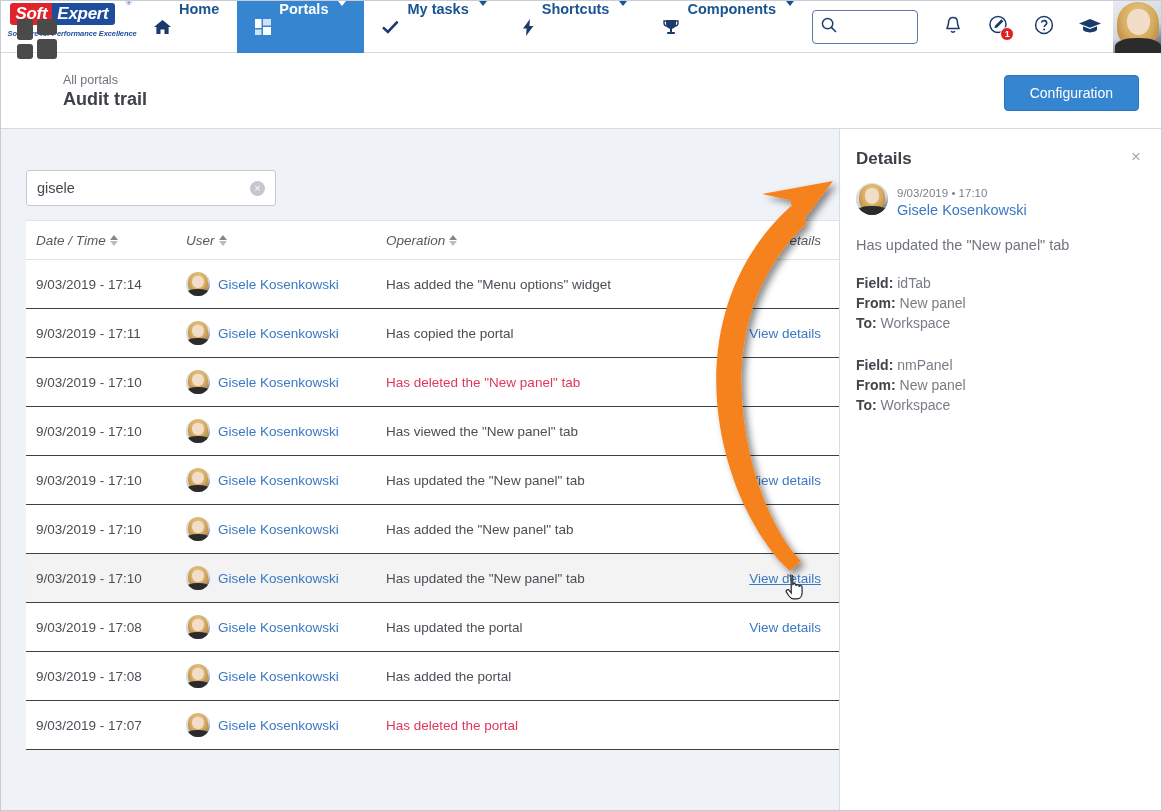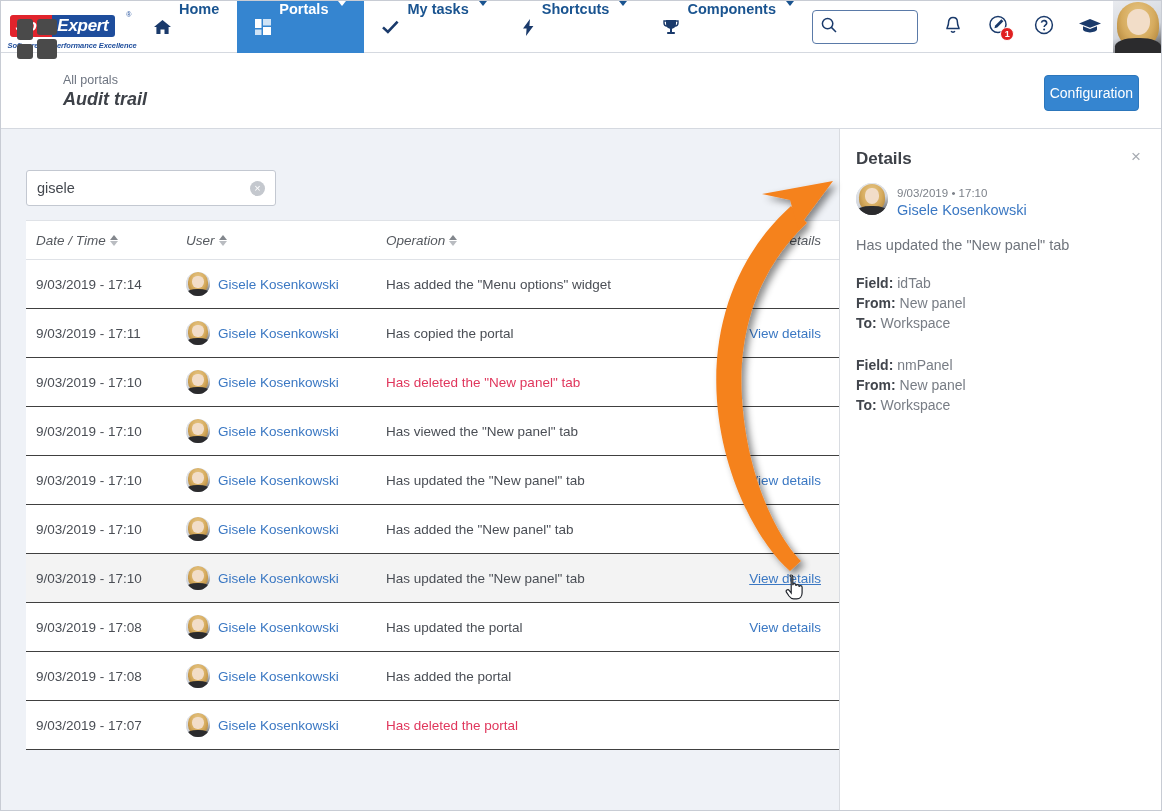--- a/index.html
+++ b/index.html
@@ -20,21 +20,21 @@
   
   .topnav {
     position: absolute; left: 0; top: 0;
     width: 1162px; height: 52px;
     background: #ffffff;
     border-bottom: 1px solid #d5d9e0;
     display: flex; align-items: stretch;
   }
   .logo {
     width: 135px; height: 52px;
-    display: flex; align-items: flex-end; justify-content: center;
+    display: flex; align-items: flex-start; justify-content: center;
     flex: 0 0 auto;
   }
   .logo-inner { position: relative; width: 122px; height: 40px; }
   .logo-row { display: flex; align-items: stretch; height: 26px; }
   .logo-soft {
     background: #e1242c; color: #ffffff;
     font-style: italic; font-weight: bold; font-size: 17px;
     padding: 0 5px 0 6px;
     display: flex; align-items: center;
     border: 2px solid #ffffff;
@@ -144,27 +144,27 @@
   .pg.b { left: 20px; top: 0; width: 20px; height: 16px; }
   .pg.c { left: 0;  top: 25px; width: 16px; height: 15px; }
   .pg.d { left: 20px; top: 20px; width: 20px; height: 20px; }
 
   .crumb-small {
     position: absolute; left: 62px; top: 72px;
     font-size: 12.5px; color: #6d7480;
   }
   .crumb-title {
     position: absolute; left: 62px; top: 88px;
-    font-size: 18px; font-weight: bold; color: #3d4148; font-style: italic;
+    font-size: 18px; font-weight: bold; color: #3d4148;
   }
   .config-btn {
     position: absolute; right: 22px; top: 74px;
     background: #3585d0; color: #ffffff;
     border: 1px solid #2c76bb; border-radius: 4px;
-    padding: 0 5px; height: 36px; line-height: 34px;
+    padding: 0 25px; height: 36px; line-height: 34px;
     font-size: 14px; font-family: "Liberation Sans", sans-serif;
     cursor: pointer;
   }
 
   
   .content {
     position: absolute; left: 0; top: 128px;
     width: 840px; height: 682px;
     background: #eff2f7;
   }

